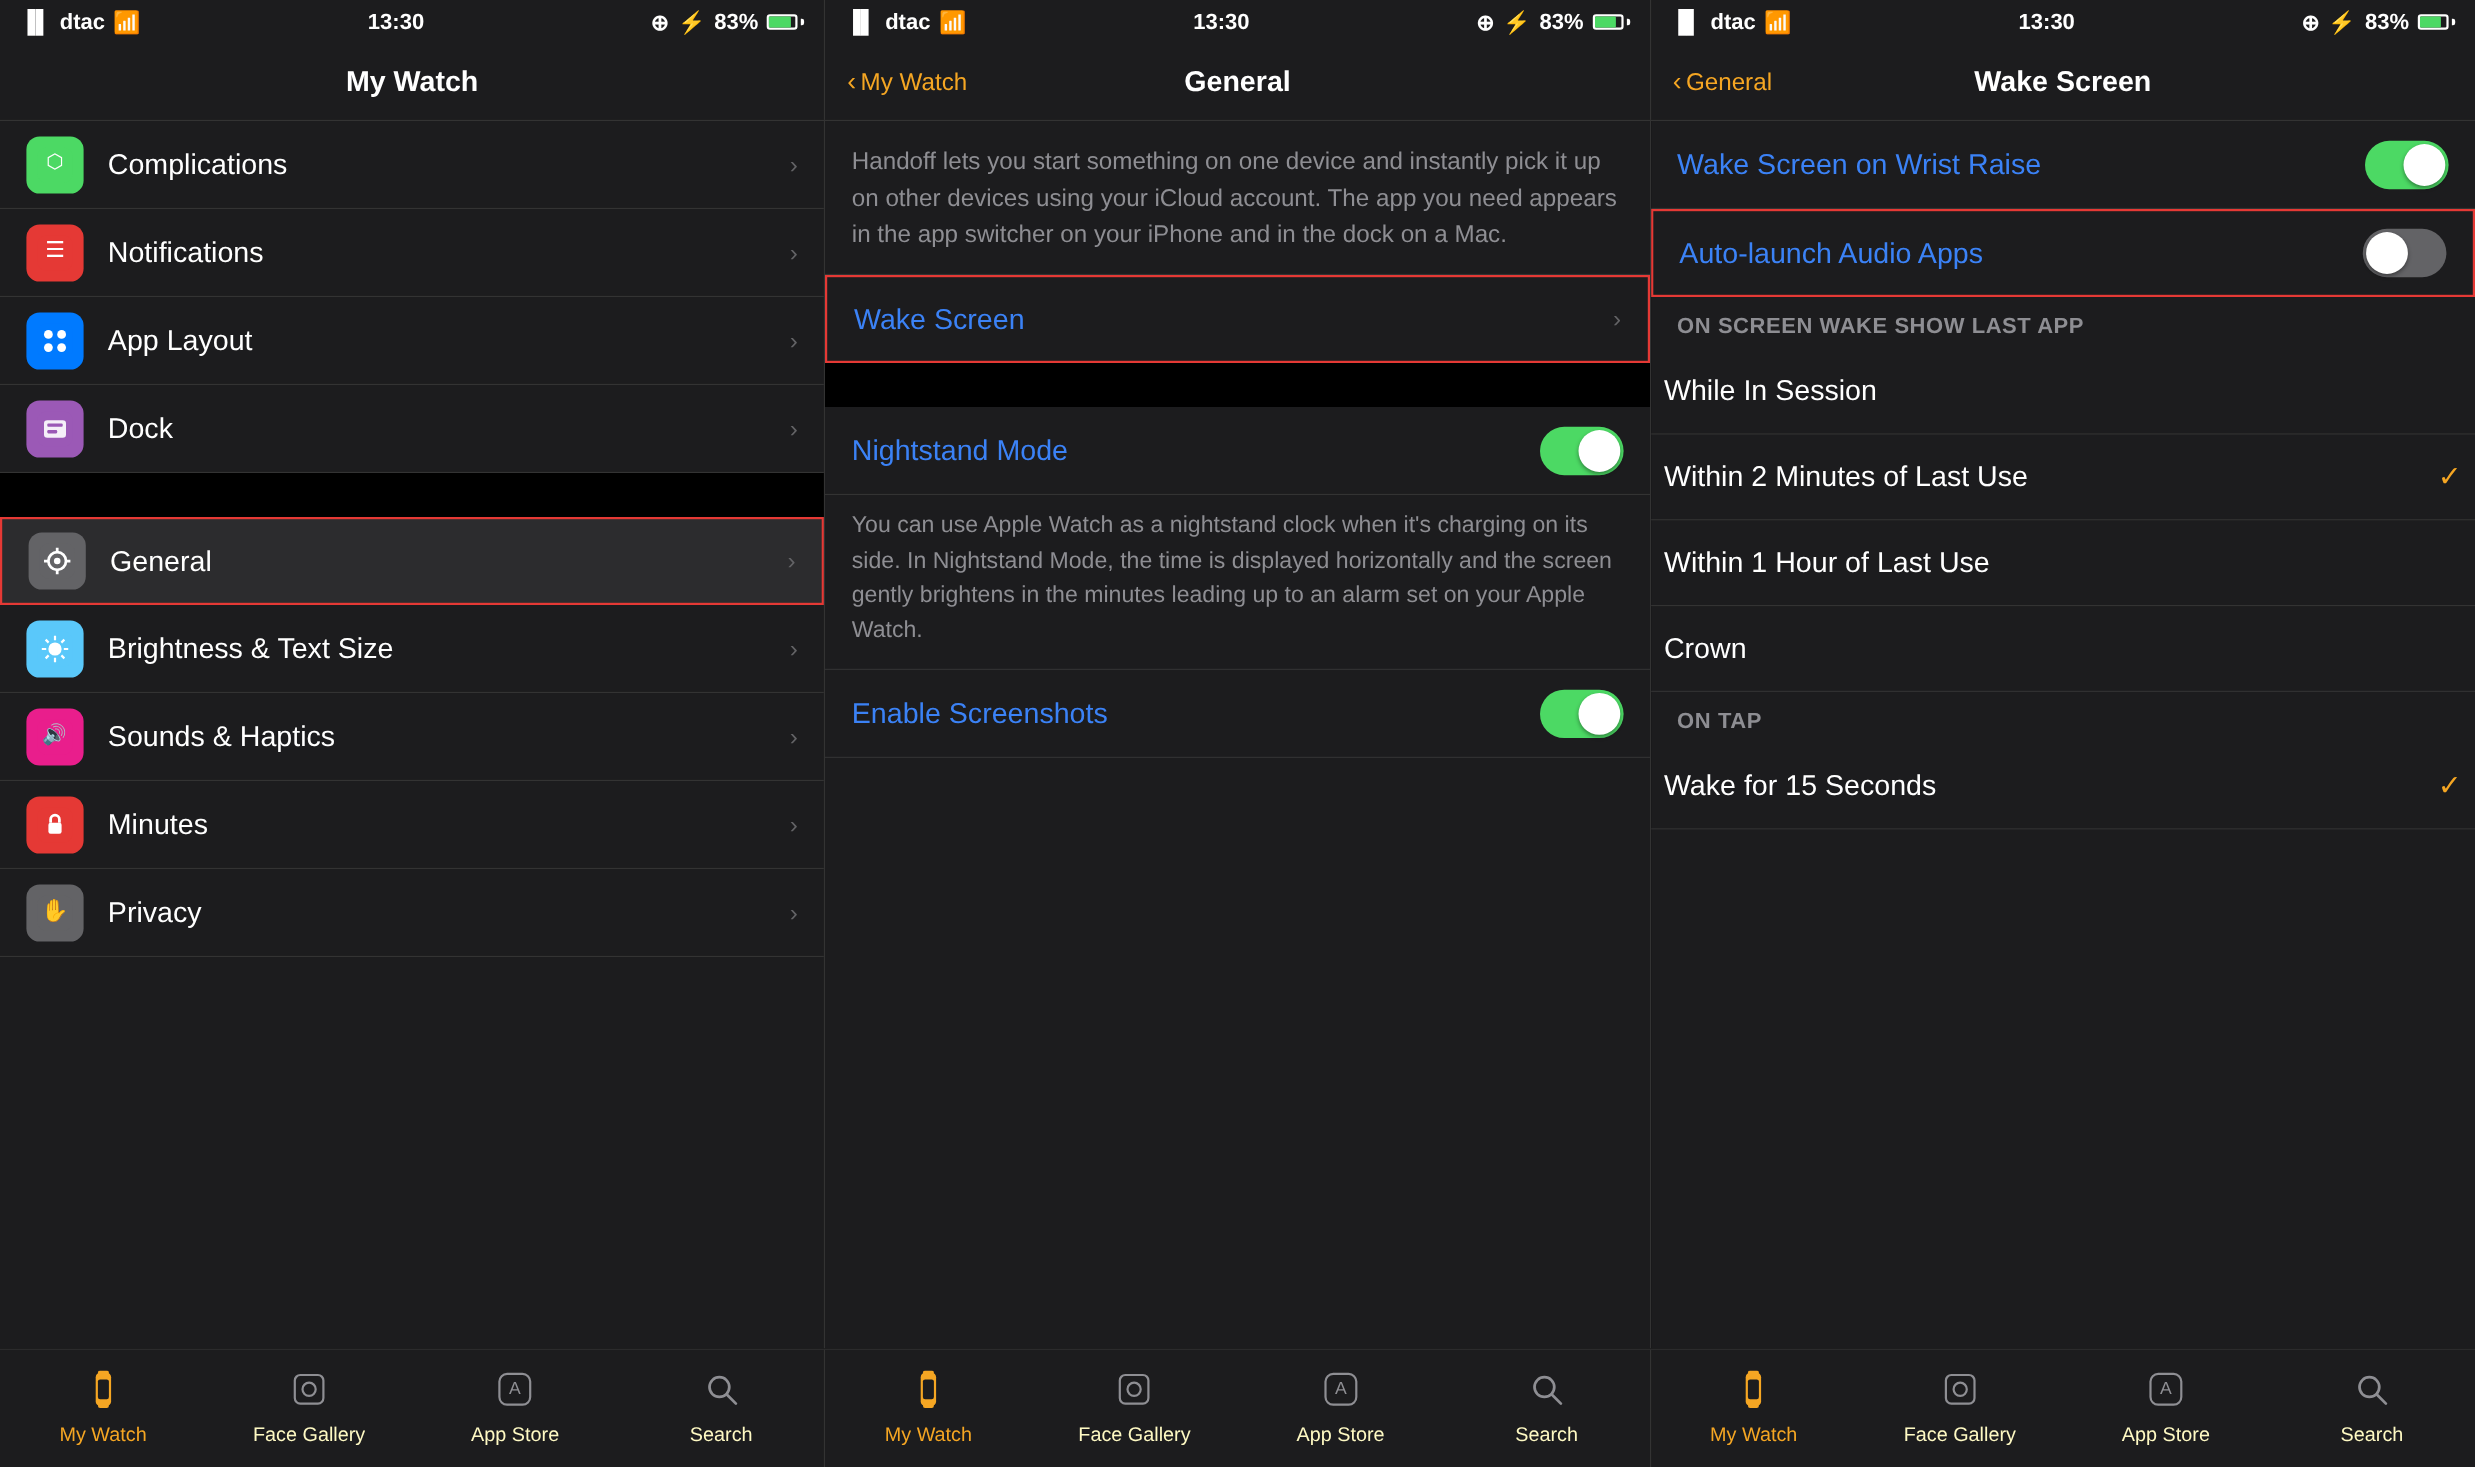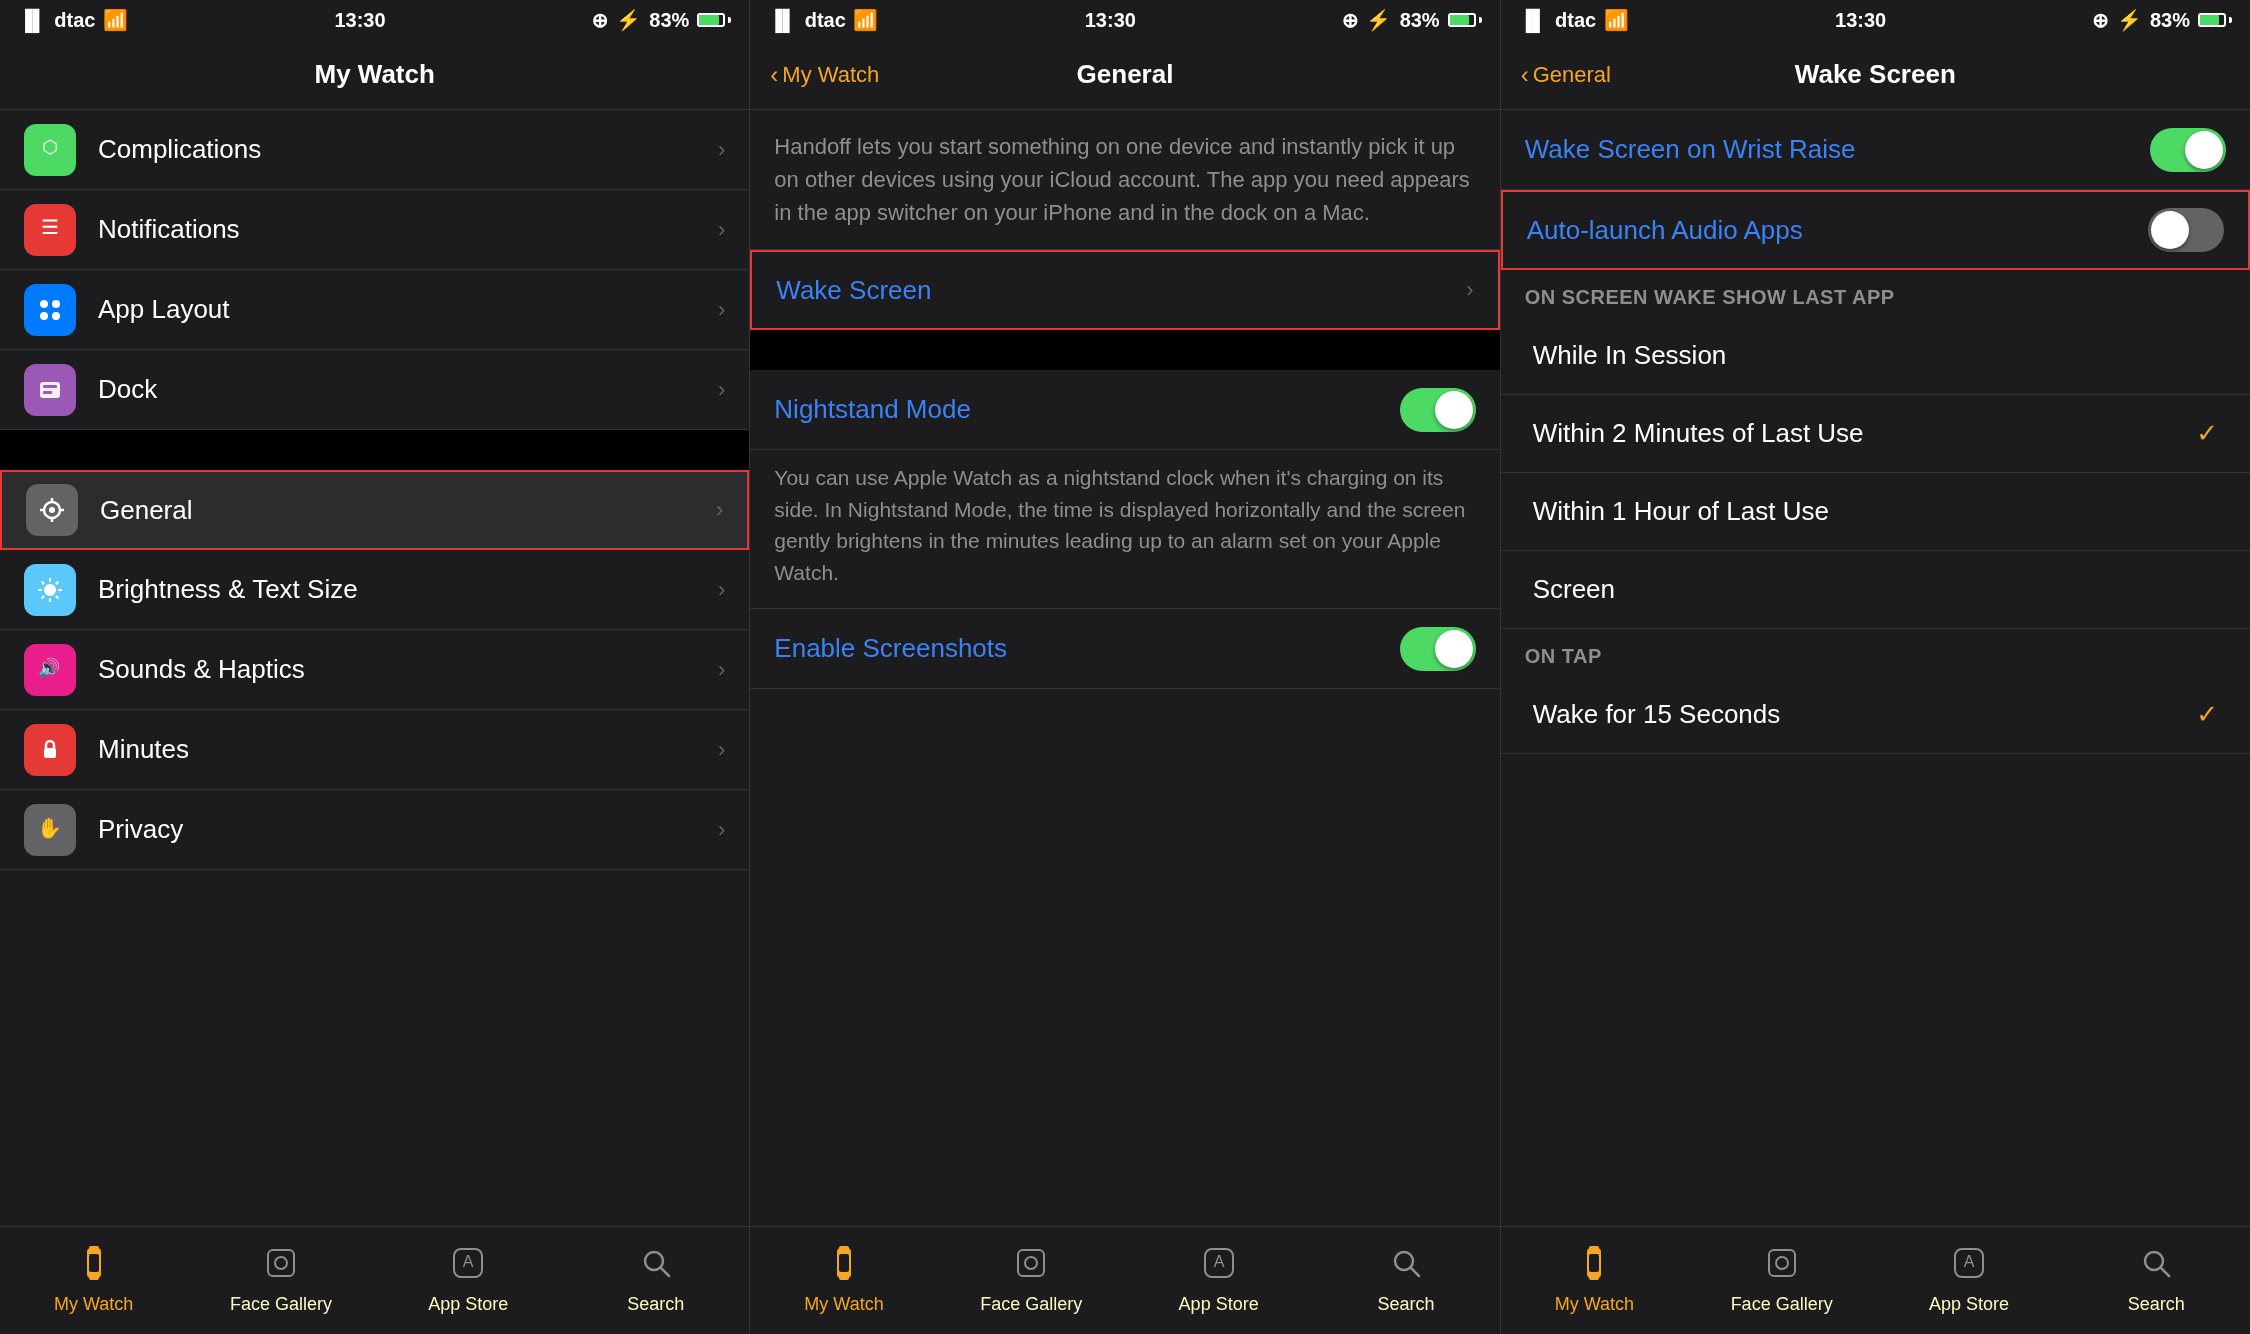--- a/index.html
+++ b/index.html
@@ -232,21 +232,21 @@
       color: #8e8e93;
       font-weight: 700;
       letter-spacing: 0.5px;
       text-transform: uppercase;
     }
 
     .checkmark-row {
       display: flex;
       align-items: center;
       justify-content: space-between;
-      padding: 0 32px;
+      padding: 0 12px;
       min-height: 78px;
       border-bottom: 1px solid #333;
     }
     .checkmark-label {
       font-size: 26px;
       color: #fff;
     }
     .checkmark {
       color: #f5a623;
       font-size: 26px;
@@ -559,21 +559,21 @@
     <div class="checkmark-row">
       <span class="checkmark-label">Within 2 Minutes of Last Use</span>
       <span class="checkmark">✓</span>
     </div>
 
     <div class="checkmark-row">
       <span class="checkmark-label">Within 1 Hour of Last Use</span>
     </div>
 
     <div class="checkmark-row">
-      <span class="checkmark-label">Screen</span>
+      <span class="checkmark-label">Crown</span>
     </div>
 
     <div class="section-header">ON TAP</div>
 
     <div class="checkmark-row">
       <span class="checkmark-label">Wake for 15 Seconds</span>
       <span class="checkmark">✓</span>
     </div>
   </div>
 </div>

